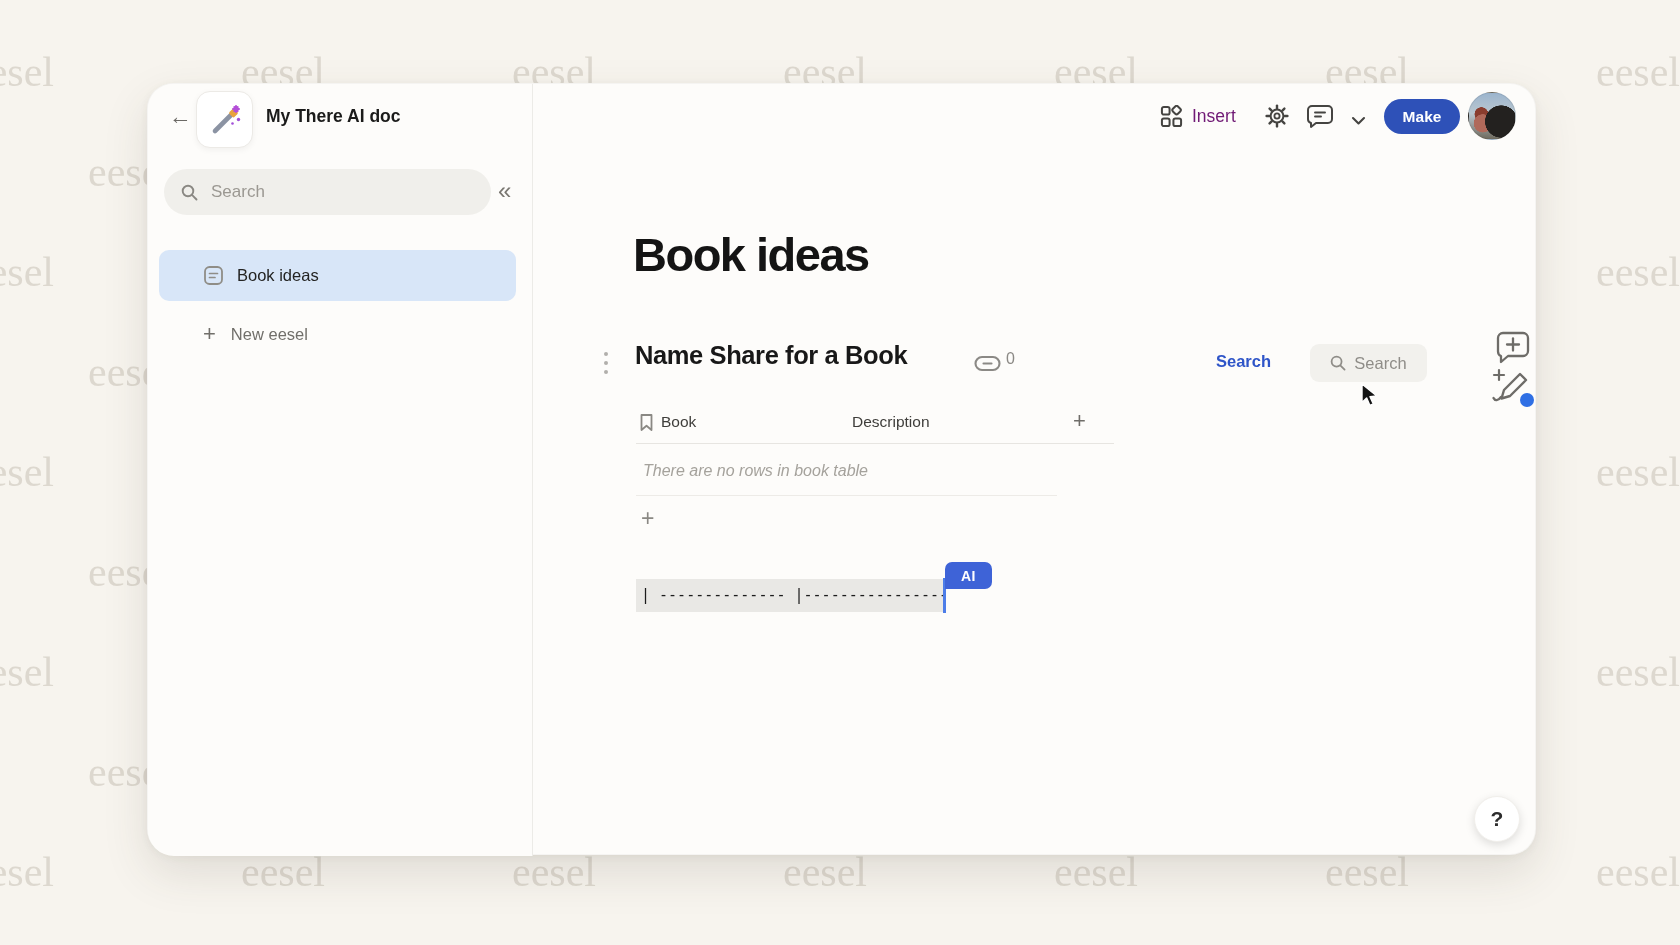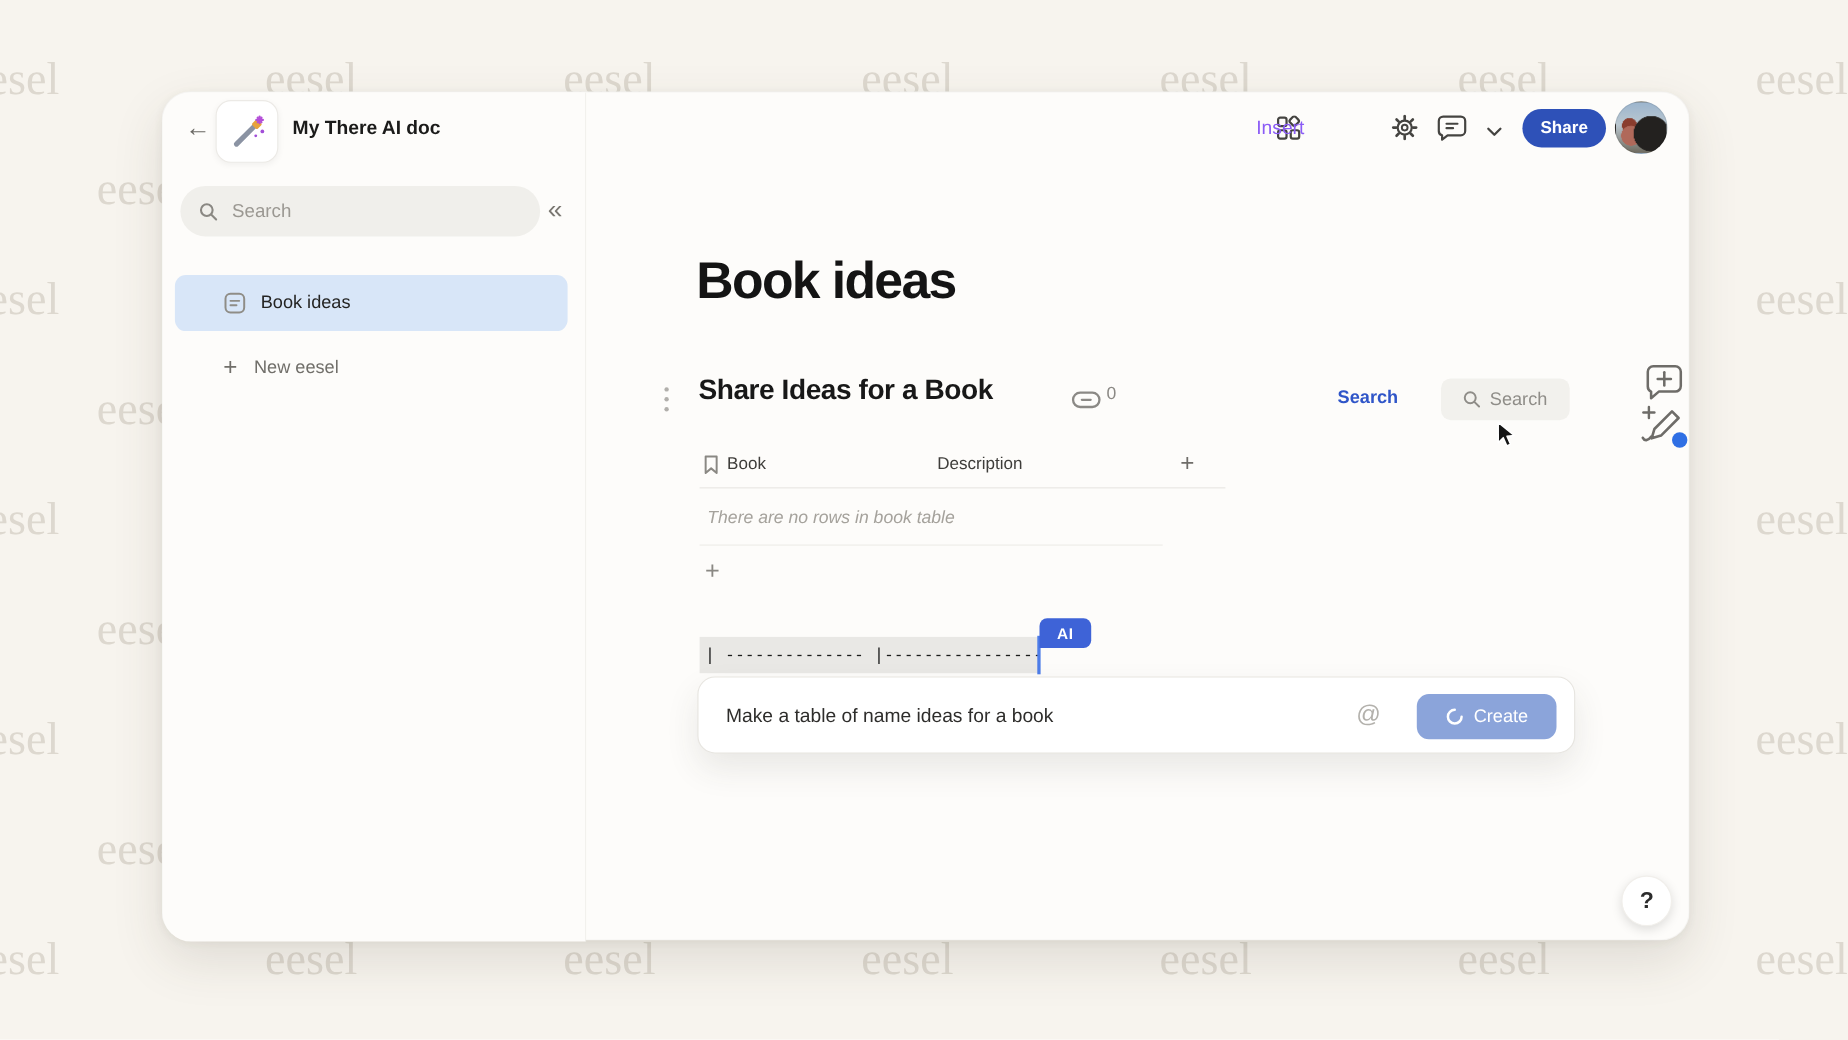--- a/index.html
+++ b/index.html
@@ -47,21 +47,21 @@
   #sb-search input::placeholder { color:#9b9892; }
   #collapse-btn { left:350px; top:93px; font-size:24px; color:#7a7771; line-height:28px; }
   #page-item { left:11px; top:166px; width:357px; height:51px; border-radius:10px;
     background:#d8e6f8; display:flex; align-items:center; padding-left:44px; }
   #page-item .lbl { margin-left:13px; font-size:16.5px; color:#242423; font-weight:500; }
   #new-page { left:11px; top:228px; width:357px; height:44px; display:flex;
     align-items:center; padding-left:44px; color:#716f6a; }
   #new-page .plus { font-size:22px; line-height:22px; }
   #new-page .lbl { margin-left:15px; font-size:16.5px; }
   #insert-grid { left:1012px; top:21px; }
-  #insert-label { left:994px; top:22px; font-size:17.5px; color:#8b5cf6; }
+  #insert-label { left:1044px; top:22px; font-size:17.5px; color:#701a75; }
   #gear { left:1117px; top:20px; }
   #comment { left:1158px; top:20px; }
   #chevron { left:1203px; top:28px; }
   #share-btn { left:1236px; top:15px; width:76px; height:35px; border-radius:17.5px;
     background:#2e51b8; color:#fff; font-size:15.5px; font-weight:bold;
     display:flex; align-items:center; justify-content:center; }
   #avatar { left:1320px; top:8px; width:48px; height:48px; border-radius:50%;
     border:1px solid rgba(0,0,0,.08);
     background:
       radial-gradient(circle at 70% 62%, #23211f 0 37%, rgba(0,0,0,0) 38%),
@@ -268,34 +268,34 @@
       <line x1="9" y1="12.5" x2="15" y2="12.5" stroke="#454441" stroke-width="1.9" stroke-linecap="round"></line>
     </svg>
   </div>
   <div id="chevron" class="abs">
     <svg width="15" height="10" viewBox="0 0 15 10">
       <polyline points="2,2 7.5,7.5 13,2" fill="none" stroke="#454441" stroke-width="2.1" stroke-linecap="round" stroke-linejoin="round"></polyline>
     </svg>
   </div>
 
   <div id="share-btn" class="abs">
-    <span>Share</span>
+    <span>Make</span>
   </div>
   <div id="avatar" class="abs"></div>
 
   <div id="page-title" class="abs">Book ideas</div>
 
   <div id="drag-dots" class="abs">
     <svg width="6" height="26" viewBox="0 0 6 26">
       <circle cx="3" cy="4" r="2" fill="#b1afab"></circle>
       <circle cx="3" cy="13" r="2" fill="#b1afab"></circle>
       <circle cx="3" cy="22" r="2" fill="#b1afab"></circle>
     </svg>
   </div>
-  <div id="section-title" class="abs">Share Ideas for a Book</div>
+  <div id="section-title" class="abs">Name Share for a Book</div>
   <div id="link-ico" class="abs">
     <svg width="27" height="17" viewBox="0 0 27 17">
       <rect x="1.5" y="2" width="24" height="13" rx="6.5" fill="none" stroke="#8b8985" stroke-width="2.1"></rect>
       <line x1="9.5" y1="8.5" x2="17.5" y2="8.5" stroke="#8b8985" stroke-width="2.1" stroke-linecap="round"></line>
     </svg>
   </div>
   <div id="link-count" class="abs">0</div>
   <div id="options-link" class="abs">Search</div>
   <div id="section-search" class="abs">
     <svg width="16" height="16" viewBox="0 0 17 17">
@@ -315,30 +315,20 @@
   <div id="th-add" class="abs">+</div>
   <div id="tbl-div1" class="abs"></div>
   <div id="tbl-empty" class="abs">There are no rows in book table</div>
   <div id="tbl-div2" class="abs"></div>
   <div id="row-add" class="abs">+</div>
 
   <div id="ai-highlight" class="abs">| -------------- |----------------</div>
   <div id="ai-caret" class="abs"></div>
   <div id="ai-badge" class="abs">AI</div>
 
-  <div id="prompt-box" class="abs">
-    <div id="prompt-text" class="abs">Make a table of name ideas for a book</div>
-    <div id="mention-at" class="abs">@</div>
-    <div id="create-btn" class="abs">
-      <svg width="17" height="17" viewBox="0 0 24 24">
-        <path d="M12 3.2 a8.8 8.8 0 1 0 8.8 8.8" fill="none" stroke="#ffffff" stroke-width="3.2" stroke-linecap="round"></path>
-      </svg>
-      <span>Create</span>
-    </div>
-  </div>
 
   <div id="side-comment-add" class="abs">
     <svg width="37" height="34" viewBox="0 0 37 34">
       <path d="M9 3 h20 a5 5 0 0 1 5 5 v13 a5 5 0 0 1 -5 5 h-15 l-7 6 v-6 a5 5 0 0 1 -3 -4.6 v-13.4 a5 5 0 0 1 5 -5 z" fill="none" stroke="#6e6c68" stroke-width="2.3" stroke-linejoin="round"></path>
       <line x1="19" y1="8.5" x2="19" y2="20.5" stroke="#6e6c68" stroke-width="2.3" stroke-linecap="round"></line>
       <line x1="13" y1="14.5" x2="25" y2="14.5" stroke="#6e6c68" stroke-width="2.3" stroke-linecap="round"></line>
     </svg>
   </div>
   <div id="side-ai-pen" class="abs">
     <svg width="44" height="42" viewBox="0 0 44 42">

